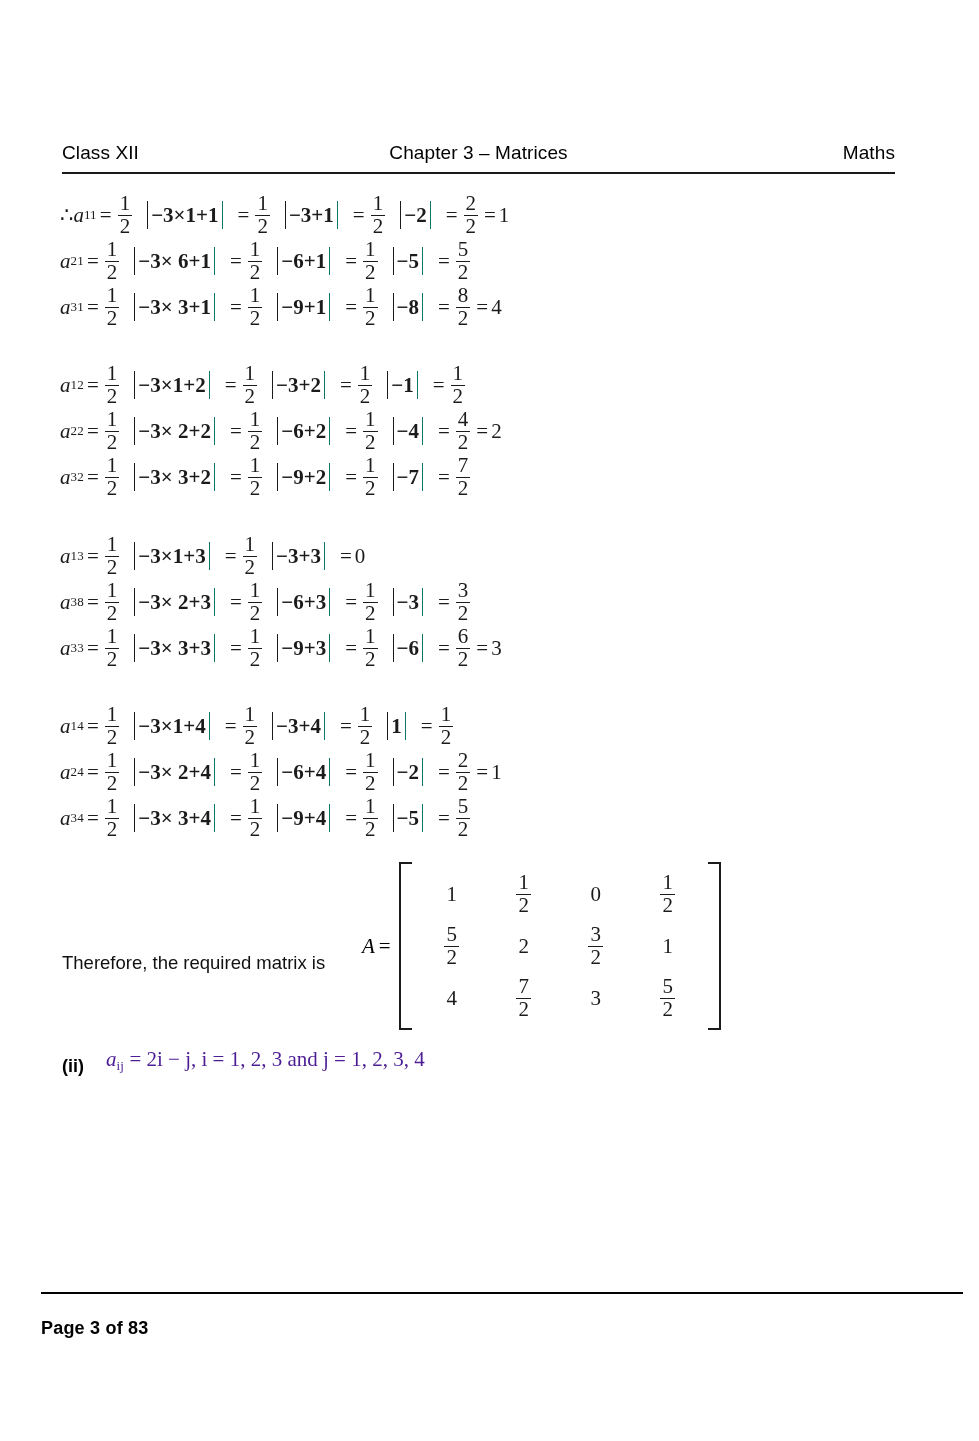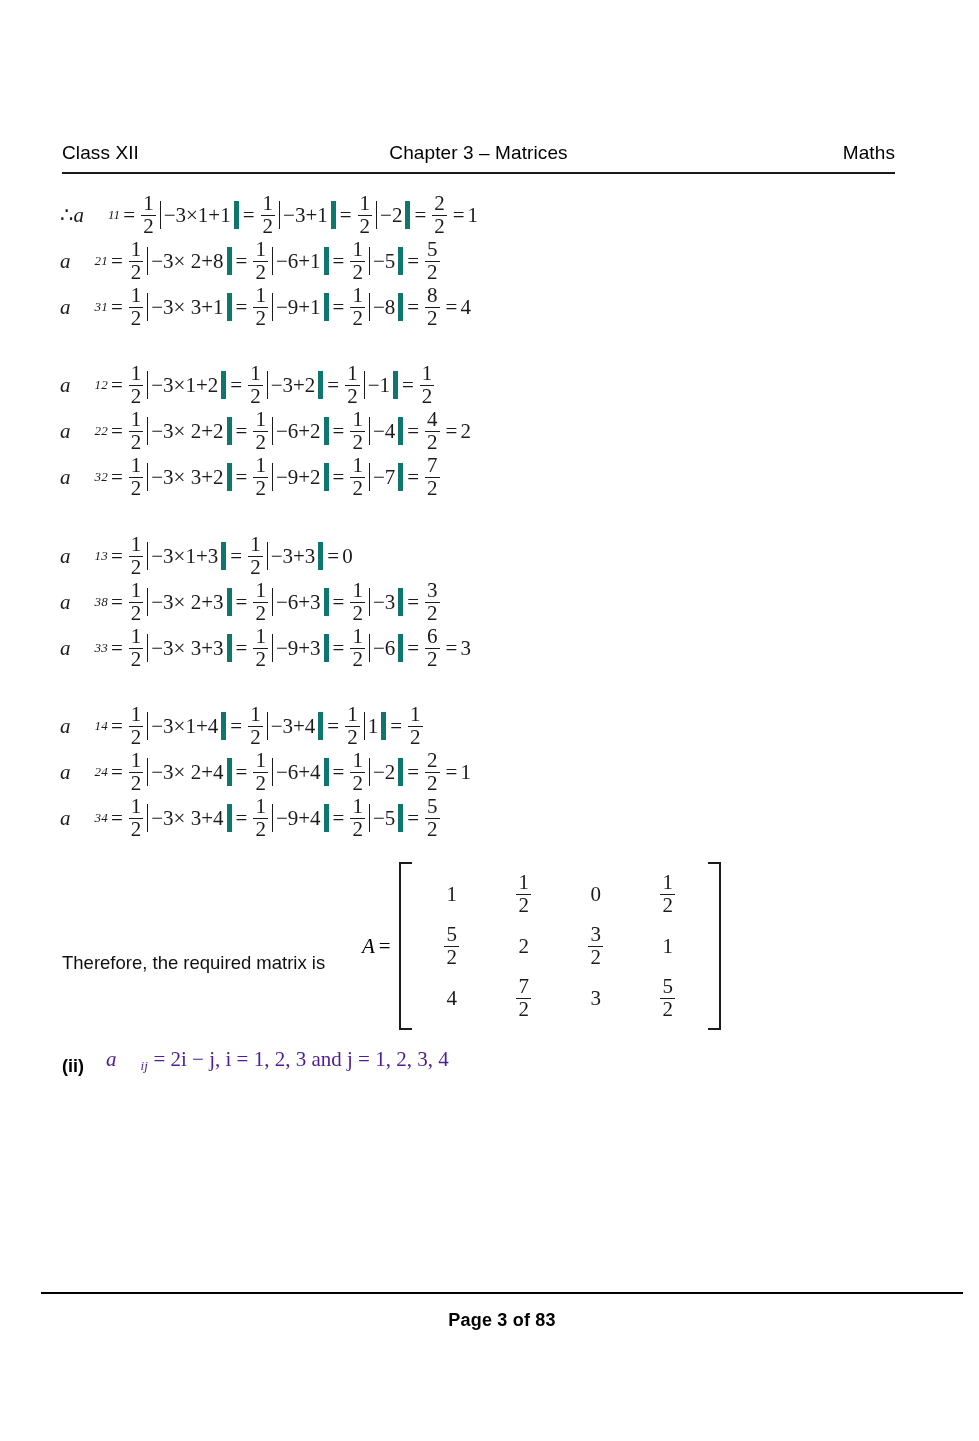--- a/index.html
+++ b/index.html
@@ -38,68 +38,67 @@
   }
   .page-header .hdr-right  { margin-left: auto; text-align: center; }
 
   
   .page-footer {
     position: absolute;
     left: 41px;
     top: 1292px;
     width: 922px;
     border-top: 2px solid #000000;
-    text-align: center;
-    padding-top: 16px;
+    text-align: left;
+    padding-top: 24px;
   }
   .page-footer .footer-text {
     font-size: 18px;
     font-weight: bold;
     letter-spacing: 0.2px;
   }
 
   
   .math {
     font-family: "Liberation Serif", "DejaVu Serif", serif;
     font-size: 21px;
     color: #1b1b1b;
     white-space: nowrap;
   }
   .mvar {
     font-style: italic;
   }
   .msub {
-    font-style: italic;
     font-size: 0.62em;
     vertical-align: -0.30em;
     letter-spacing: 0.2px;
-    margin-left: 24px;
   }
   .op {
     margin: 0 3px;
   }
   
   .frac {
     display: inline-block;
     vertical-align: -0.48em;
     text-align: center;
     margin: 0 3px;
     line-height: 1.02;
   }
   .frac > .num { display: block; padding: 0 2px; }
   .frac > .den { display: block; padding: 0 2px; border-top: 1px solid #1b1b1b; }
 
   
   .abs {
     display: inline-block;
     border-left: 1px solid #1b1b1b;
-    border-right: 5px solid #0f766e;
+    border-right: 1px solid #0f766e;
     padding: 1px 3px 1px 3px;
-    margin: 0 1px;
+    margin: 0 12px;
     line-height: 1.25;
+    font-weight: bold;
   }
 
   
   .eq-block { position: absolute; left: 60px; }
   .eq-line  { height: 46px; display: flex; align-items: center; }
   #eq-block-1 { top: 192px; }
   #eq-block-2 { top: 362px; }
   #eq-block-3 { top: 533px; }
   #eq-block-4 { top: 703px; }
 
@@ -221,21 +220,21 @@
   </div>
 
   <div class="eq-line math">
     <span class="mvar">a</span>
       <span class="msub">21</span>
     <span class="op">=</span>
     <span class="frac">
         <span class="num">1</span>
         <span class="den">2</span>
       </span>
-    <span class="abs">−3× 2+8</span>
+    <span class="abs">−3× 6+1</span>
     <span class="op">=</span>
     <span class="frac">
         <span class="num">1</span>
         <span class="den">2</span>
       </span>
     <span class="abs">−6+1</span>
     <span class="op">=</span>
     <span class="frac">
         <span class="num">1</span>
         <span class="den">2</span>

